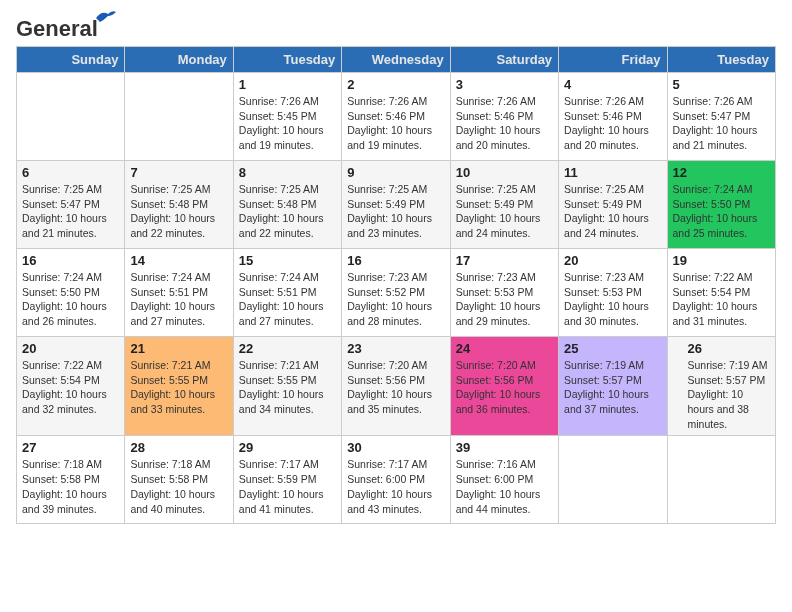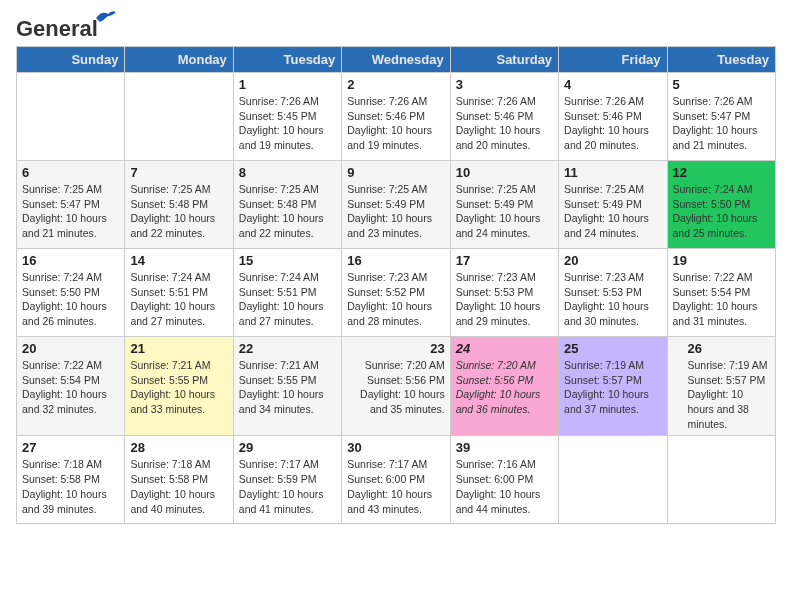--- a/index.html
+++ b/index.html
@@ -229,39 +229,39 @@
 Daylight: 10 hours and 31 minutes.</div>
         </td>
       </tr>
       <tr>
         <td style="background-color: rgb(245, 245, 245);">
           <div class="day-number">20</div>
           <div class="day-info" style="white-space: pre-line;">Sunrise: 7:22 AM
 Sunset: 5:54 PM
 Daylight: 10 hours and 32 minutes.</div>
         </td>
-        <td style="background-color: #fef9c3;">
+        <td style="background-color: #fdba74;">
           <div class="day-number">21</div>
           <div class="day-info" style="white-space: pre-line;">Sunrise: 7:21 AM
 Sunset: 5:55 PM
 Daylight: 10 hours and 33 minutes.</div>
         </td>
         <td style="background-color: rgb(245, 245, 245);">
           <div class="day-number">22</div>
           <div class="day-info" style="white-space: pre-line;">Sunrise: 7:21 AM
 Sunset: 5:55 PM
 Daylight: 10 hours and 34 minutes.</div>
         </td>
-        <td style="background-color: rgb(245, 245, 245); text-align: right;">
+        <td style="background-color: rgb(245, 245, 245);">
           <div class="day-number">23</div>
           <div class="day-info" style="white-space: pre-line;">Sunrise: 7:20 AM
 Sunset: 5:56 PM
 Daylight: 10 hours and 35 minutes.</div>
         </td>
-        <td style="background-color: #f9a8d4; font-style: italic;">
+        <td style="background-color: #ec4899;">
           <div class="day-number">24</div>
           <div class="day-info" style="white-space: pre-line;">Sunrise: 7:20 AM
 Sunset: 5:56 PM
 Daylight: 10 hours and 36 minutes.</div>
         </td>
         <td style="background-color: #c4b5fd;">
           <div class="day-number">25</div>
           <div class="day-info" style="white-space: pre-line;">Sunrise: 7:19 AM
 Sunset: 5:57 PM
 Daylight: 10 hours and 37 minutes.</div>

